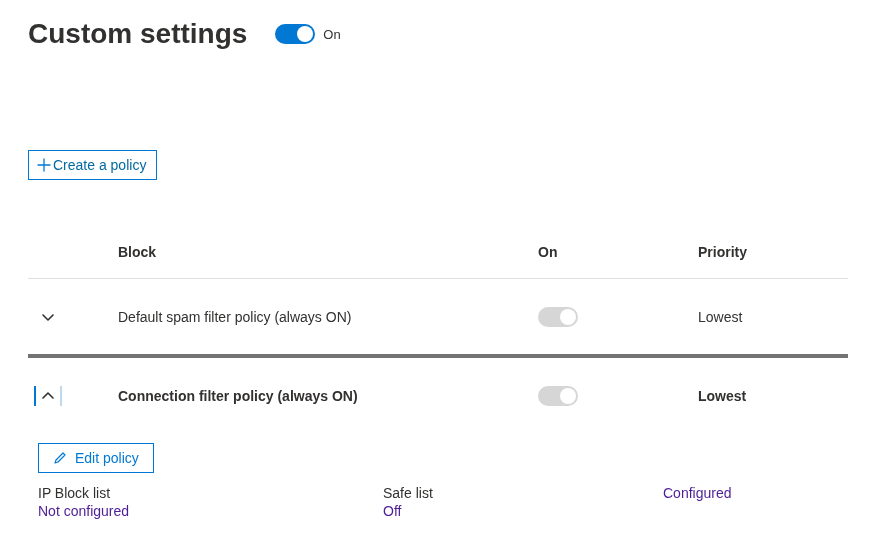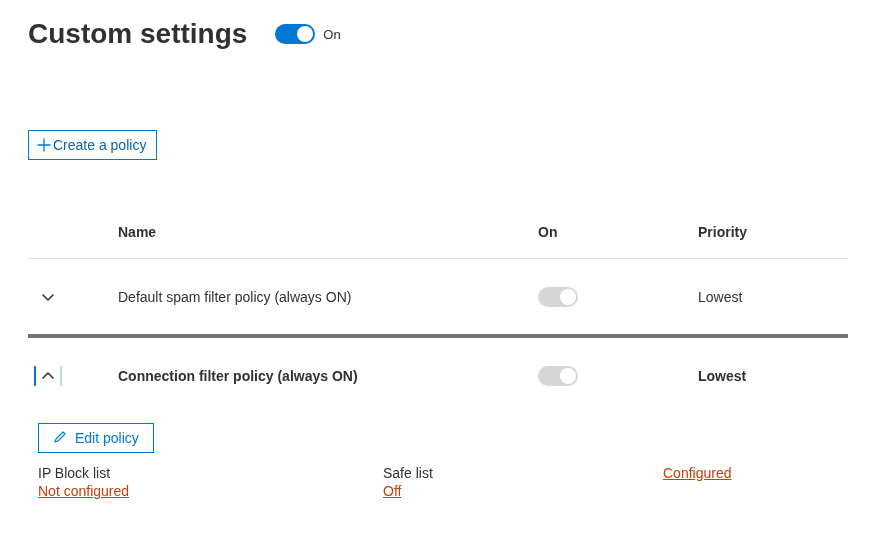--- a/index.html
+++ b/index.html
@@ -13,21 +13,21 @@
     font-size: 14px;
   }
   .page {
     padding: 18px 28px 0 28px;
     box-sizing: border-box;
   }
   .header-row {
     display: flex;
     align-items: center;
     gap: 28px;
-    margin-bottom: 80px;
+    margin-bottom: 100px;
   }
   .page-title {
     font-size: 28px;
     font-weight: 600;
     color: #323130;
   }
   .toggle-group {
     display: flex;
     align-items: center;
     gap: 8px;
@@ -118,38 +118,39 @@
     height: 16px;
     background: #fff;
     border-radius: 50%;
   }
 
   .details {
     padding: 10px 0 0 10px;
   }
   .edit-btn {
     display: inline-flex;
+    align-items: center;
     gap: 8px;
     border: 1px solid #0078d4;
     color: #0078d4;
     background: #fff;
     padding: 6px 14px;
     font-size: 14px;
     cursor: pointer;
     margin-bottom: 12px;
   }
   .kv-grid {
     display: grid;
     grid-template-columns: 345px 280px 1fr;
     row-gap: 2px;
     font-size: 14px;
     color: #323130;
   }
   .kv-label { }
-  .kv-value { color: #c2410c; text-decoration: underline; }
+  .kv-value { color: #4c1d95; }
 </style>
 </head>
 <body>
 
 <div class="page">
 
   <div class="header-row">
     <div class="page-title">Custom settings</div>
     <div class="toggle-group">
       <div class="big-toggle">
@@ -163,21 +164,21 @@
     <svg width="14" height="14" viewBox="0 0 14 14">
       <path d="M7 1v12M1 7h12" stroke="#0078d4" stroke-width="1.3" fill="none" stroke-linecap="round"></path>
     </svg>
     <span>Create a policy</span>
   </button>
 
   <div class="table">
 
     <div class="thead">
       <div></div>
-      <div>Name</div>
+      <div>Block</div>
       <div>On</div>
       <div>Priority</div>
     </div>
 
     <div class="trow">
       <div class="chev-cell">
         <span class="chev">
           <svg width="16" height="16" viewBox="0 0 16 16">
               <path d="M3 6l5 5 5-5" stroke="#323130" stroke-width="1.6" fill="none" stroke-linecap="round" stroke-linejoin="round"></path>
             </svg>

